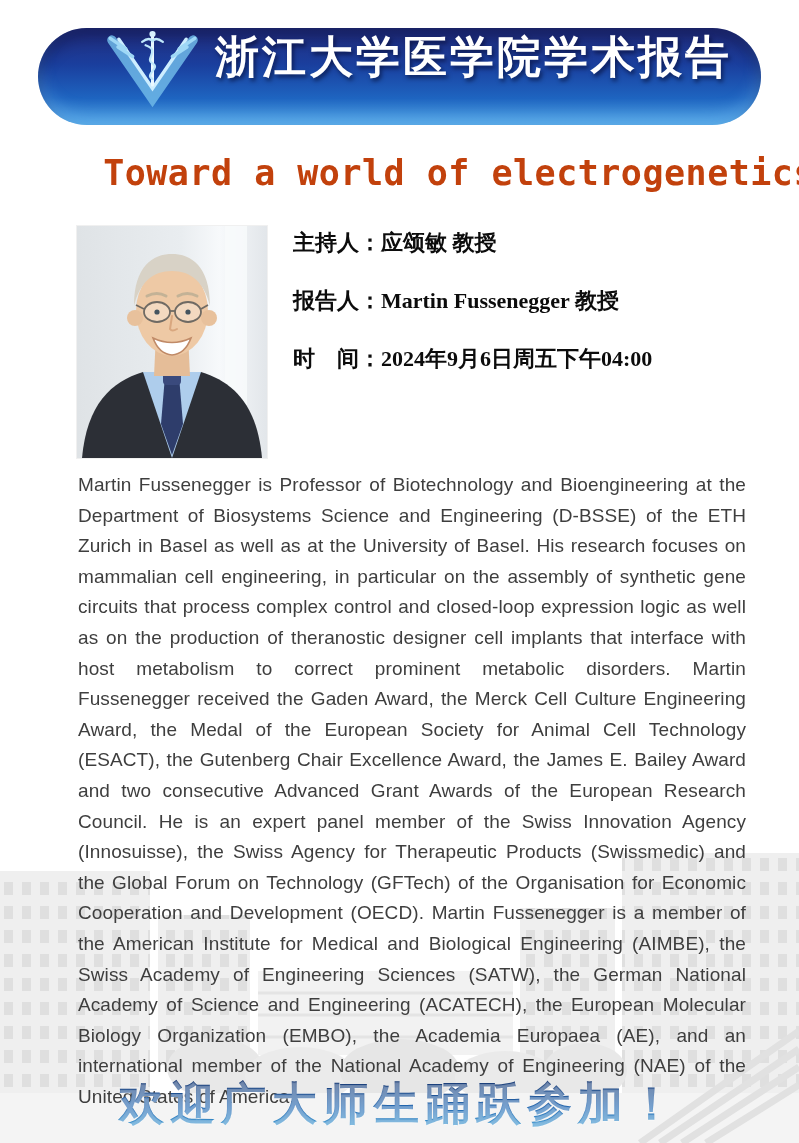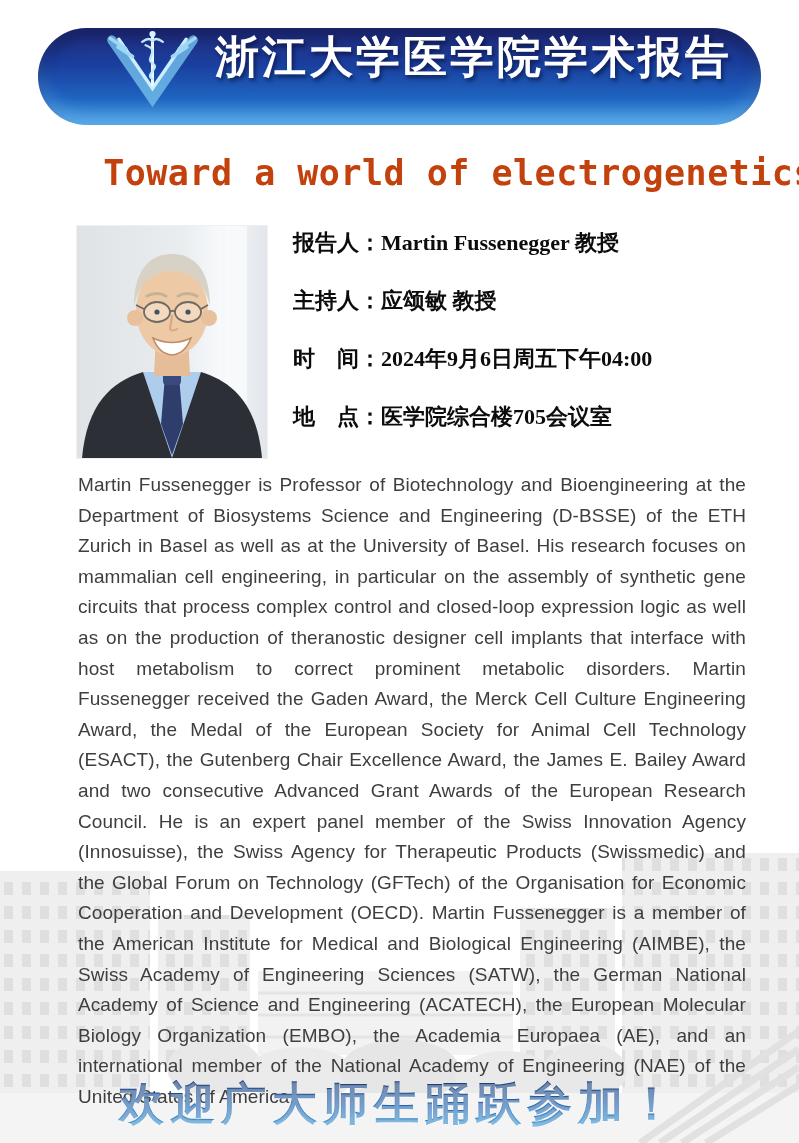--- a/index.html
+++ b/index.html
@@ -139,30 +139,27 @@
       <path d="M124,83 L131,79" fill="none"></path>
     </g>
     <circle cx="80" cy="86" r="2.6" fill="#44545f"></circle>
     <circle cx="111" cy="86" r="2.6" fill="#44545f"></circle>
     <path d="M95,90 L93,103 Q95,106 100,103" stroke="#d9a77f" stroke-width="2" fill="none" stroke-linecap="round"></path>
     <path d="M76,112 Q95,121 114,112 Q108,128 95,129 Q82,128 76,112 Z" fill="#ffffff" stroke="#c08a67" stroke-width="1.6"></path>
   </svg>
 
   <div class="info">
     <div class="info-row">
+      <span class="info-label">主持人：</span><span class="info-value">应颂敏   教授</span>
+    </div>
+    <div class="info-row">
       <span class="info-label">报告人：</span><span class="info-value">Martin Fussenegger  教授</span>
     </div>
     <div class="info-row">
-      <span class="info-label">主持人：</span><span class="info-value">应颂敏   教授</span>
-    </div>
-    <div class="info-row">
       <span class="info-label">时　间：</span><span class="info-value">2024年9月6日周五下午04:00</span>
-    </div>
-    <div class="info-row">
-      <span class="info-label">地　点：</span><span class="info-value">医学院综合楼705会议室</span>
     </div>
   </div>
 
   <div class="bio">Martin Fussenegger is Professor of Biotechnology and Bioengineering at the Department of Biosystems Science and Engineering (D-BSSE) of the ETH Zurich in Basel as well as at the University of Basel. His research focuses on mammalian cell engineering, in particular on the assembly of synthetic gene circuits that process complex control and closed-loop expression logic as well as on the production of theranostic designer cell implants that interface with host metabolism to correct prominent metabolic disorders. Martin Fussenegger received the Gaden Award, the Merck Cell Culture Engineering Award, the Medal of the European Society for Animal Cell Technology (ESACT), the Gutenberg Chair Excellence Award, the James E. Bailey Award and two consecutive Advanced Grant Awards of the European Research Council. He is an expert panel member of the Swiss Innovation Agency (Innosuisse), the Swiss Agency for Therapeutic Products (Swissmedic) and the Global Forum on Technology (GFTech) of the Organisation for Economic Cooperation and Development (OECD). Martin Fussenegger is a member of the American Institute for Medical and Biological Engineering (AIMBE), the Swiss Academy of Engineering Sciences (SATW), the German National Academy of Science and Engineering (ACATECH), the European Molecular Biology Organization (EMBO),  the  Academia Europaea (AE), and an international member of the National Academy of Engineering (NAE) of the United States of America.</div>
 
   <div class="footer">欢迎广大师生踊跃参加！</div>
 
 </div>
 
 </body></html>

